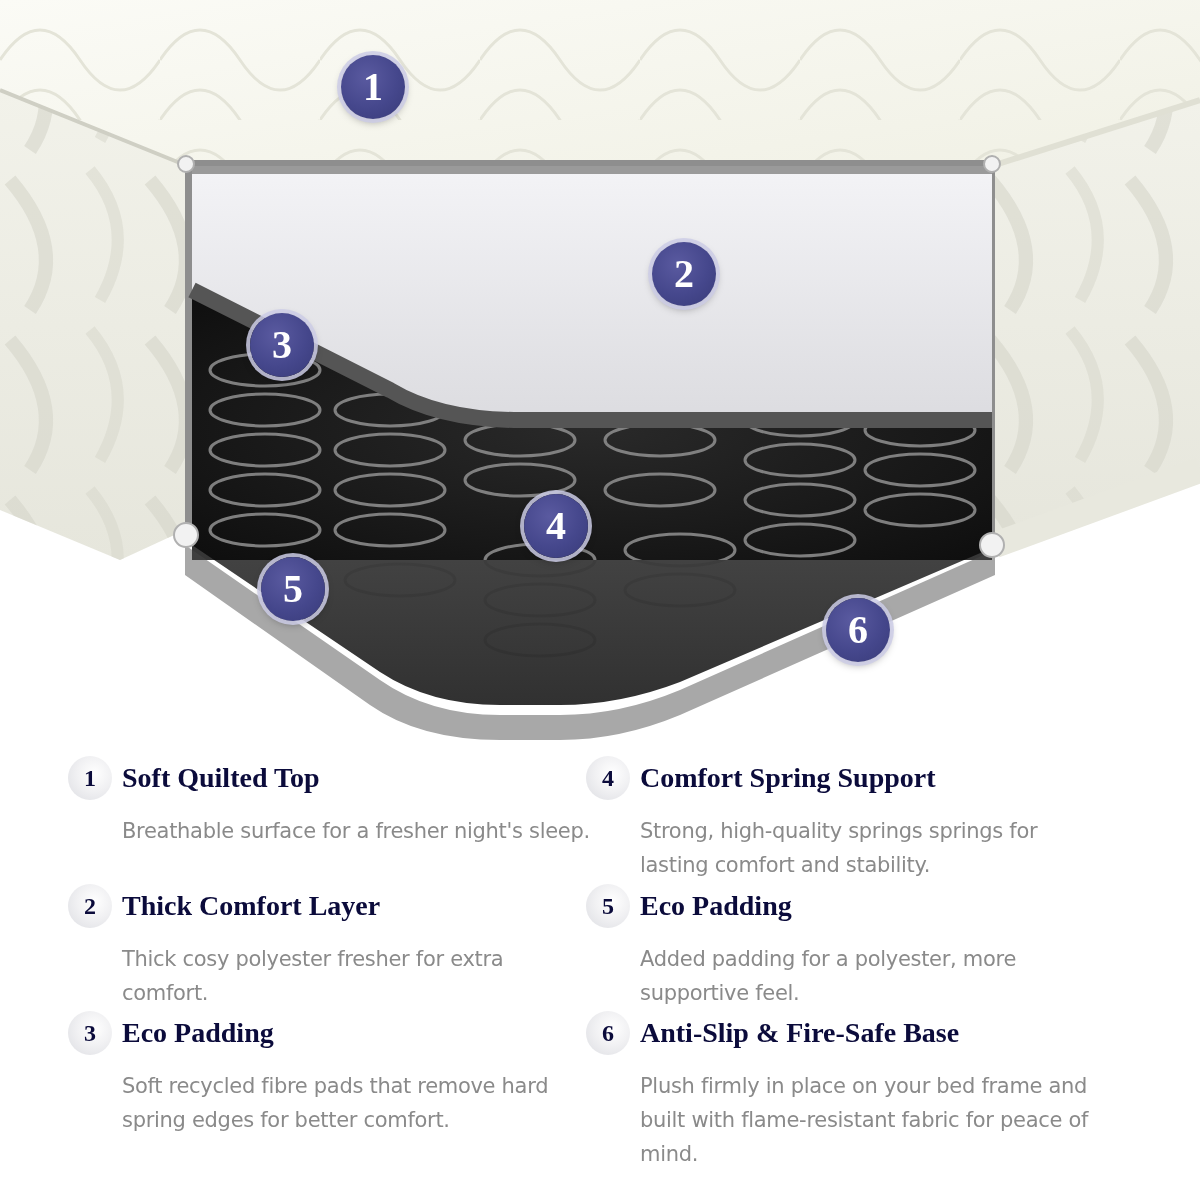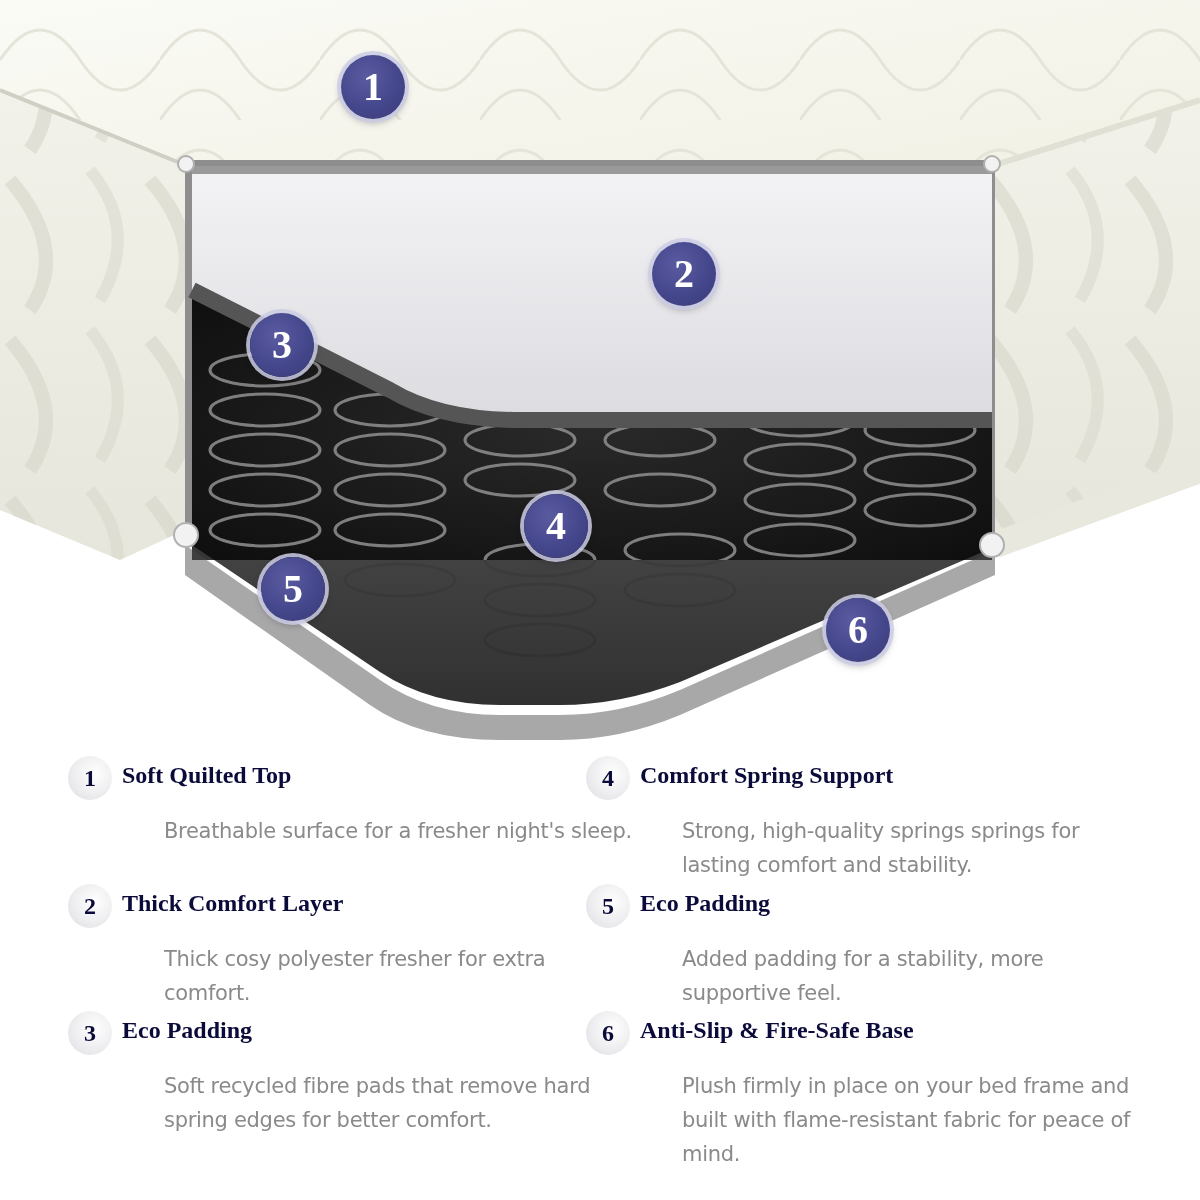--- a/index.html
+++ b/index.html
@@ -20,27 +20,26 @@
     .features { position: absolute; left: 0; top: 750px; width: 1200px; height: 450px; }
     .feature { position: absolute; width: 520px; }
     .feature .num {
       position: absolute; left: 0; top: 0; width: 44px; height: 44px; border-radius: 50%;
       background: radial-gradient(circle at 60% 40%, #ffffff 0%, #f1f1f3 45%, #dcdde2 100%);
       color: #0b0b3b; font-family: "Liberation Serif", serif; font-weight: bold;
       font-size: 24px; line-height: 44px; text-align: center;
     }
     .feature .title {
       position: absolute; left: 54px; top: 6px; white-space: nowrap;
-      color: #0b0b3b; font-family: "Liberation Serif", serif; font-weight: bold; font-size: 24px;
+      color: #0b0b3b; font-family: "Liberation Serif", serif; font-weight: bold; font-size: 28px;
     }
     .feature .desc {
       position: absolute; left: 54px; top: 58px; width: 470px;
       color: #8a8a8a; font-family: "DejaVu Sans", sans-serif; font-size: 21px; line-height: 34px;
       letter-spacing: -0.3px;
-      margin-left: 42px;
     }
   </style>
 </head>
 <body>
 
 <div class="illustration">
   <svg width="1200" height="750" viewBox="0 0 1200 750">
     <defs>
       <linearGradient id="topGrad" x1="0" y1="0" x2="1" y2="1">
         <stop offset="0" stop-color="#fbfbf6"></stop>
@@ -156,20 +155,20 @@
     <div class="desc">Soft recycled fibre pads that remove hard spring edges for better comfort.</div>
   </div>
   <div class="feature" style="left:586px;top:6px;">
     <div class="num">4</div>
     <div class="title">Comfort Spring Support</div>
     <div class="desc">Strong, high-quality springs springs for lasting comfort and stability.</div>
   </div>
   <div class="feature" style="left:586px;top:134px;">
     <div class="num">5</div>
     <div class="title">Eco Padding</div>
-    <div class="desc">Added padding for a stability, more supportive feel.</div>
+    <div class="desc">Added padding for a polyester, more supportive feel.</div>
   </div>
   <div class="feature" style="left:586px;top:261px;">
     <div class="num">6</div>
     <div class="title">Anti-Slip &amp; Fire-Safe Base</div>
     <div class="desc">Plush firmly in place on your bed frame and built with flame-resistant fabric for peace of mind.</div>
   </div>
 </div>
 
 </body></html>

